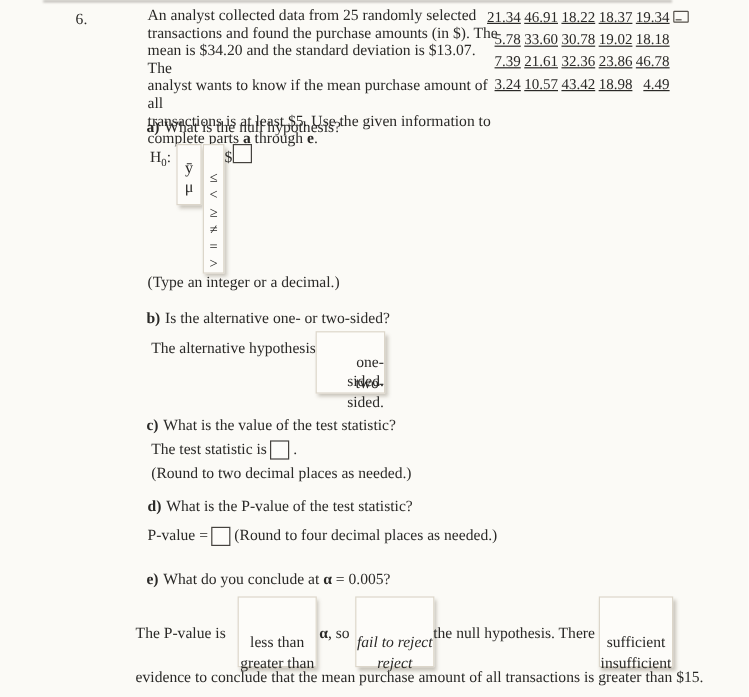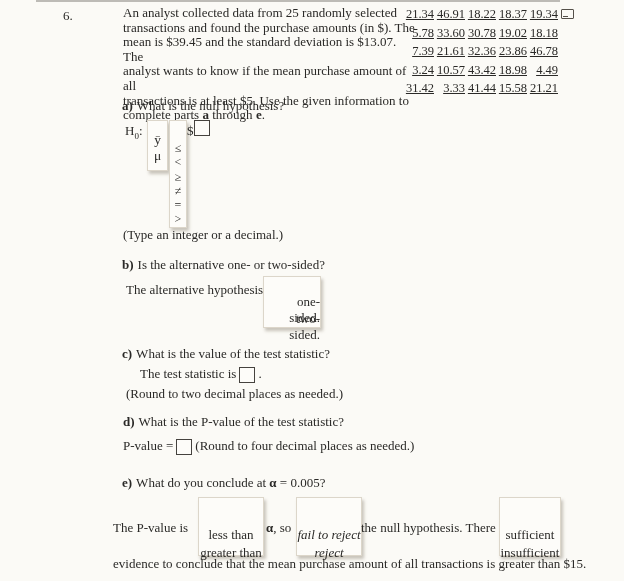--- a/index.html
+++ b/index.html
@@ -33,21 +33,21 @@
   .h0 { position:absolute; left:125px; top:123px; }
   .h0 sub { font-size:9px; }
   .dollar-a { position:absolute; left:187px; top:123px; }
   .inputbox { display:inline-block; width:14px; height:14px; padding:0;
     border:1px solid #45423e; background:#fdfcf9; vertical-align:middle; }
   .box-a { position:absolute; left:194px; top:120px; }
   .hint { position:absolute; left:123px; }
   .b-prompt { position:absolute; left:126px; top:282px; }
   .dd-b { left:263px; top:276px; width:58px; height:52px; padding-top:17px; padding-left:4px; }
   .dd-b .dd-opt { height:17px; line-height:16px; font-size:13px; text-align:right; }
-  .c-line { position:absolute; left:140px; top:366px; }
+  .c-line { position:absolute; left:126px; top:366px; }
   .d-line { position:absolute; left:123px; top:438px; }
   .d-line .inputbox, .c-line .inputbox { margin:0 3px; }
   .e-text { position:absolute; top:520px; white-space:nowrap; }
   .e-start { left:113px; }
   .e-alpha { left:266px; }
   .e-null { left:361px; }
   .dd-e { top:497px; height:59px; padding-top:28px; text-align:center; }
   .dd-e .dd-opt { height:18px; line-height:17px; font-size:13px; }
   .dd-e1 { left:198px; width:66px; }
   .dd-e2 { left:296px; width:66px;font-style:italic; }
@@ -58,21 +58,21 @@
 <body>
 
 <div class="page">
   <div class="top-smudge"></div>
 
   <div class="qnum">6.</div>
 
   <div class="statement">
     <div>An analyst collected data from 25 randomly selected</div>
     <div>transactions and found the purchase amounts (in $). The</div>
-    <div>mean is $39.45 and the standard deviation is $13.07. The</div>
+    <div>mean is $34.20 and the standard deviation is $13.07. The</div>
     <div>analyst wants to know if the mean purchase amount of all</div>
     <div>transactions is at least $5. Use the given information to</div>
     <div><span>complete parts </span><b>a</b><span> through </span><b>e</b><span>.</span></div>
   </div>
 
   <div class="datatable">
     <div class="trow">
       <span class="tcell">21.34</span>
       <span class="tcell">46.91</span>
       <span class="tcell">18.22</span>
@@ -92,27 +92,20 @@
       <span class="tcell">32.36</span>
       <span class="tcell">23.86</span>
       <span class="tcell">46.78</span>
     </div>
     <div class="trow">
       <span class="tcell">3.24</span>
       <span class="tcell">10.57</span>
       <span class="tcell">43.42</span>
       <span class="tcell">18.98</span>
       <span class="tcell">4.49</span>
-    </div>
-    <div class="trow">
-      <span class="tcell">31.42</span>
-      <span class="tcell">3.33</span>
-      <span class="tcell">41.44</span>
-      <span class="tcell">15.58</span>
-      <span class="tcell">21.21</span>
     </div>
   </div>
   <div class="data-icon"></div>
 
   <div class="part-q" style="top:98px;"><b class="plabel">a)</b><span>What is the null hypothesis?</span></div>
 
   <div class="h0"><span>H</span><sub>0</sub><span>:</span></div>
 
   <div class="dd dd-param">
     <div class="dd-opt">ȳ</div>

